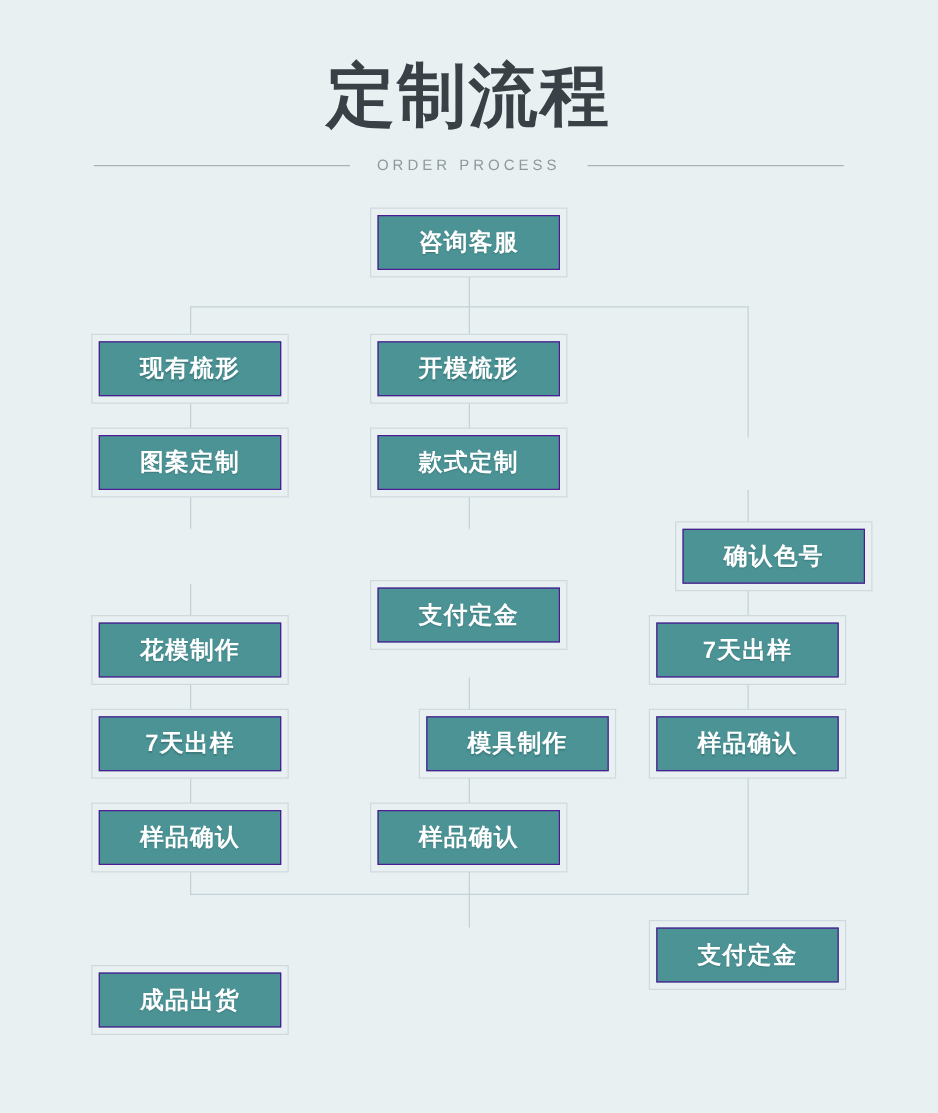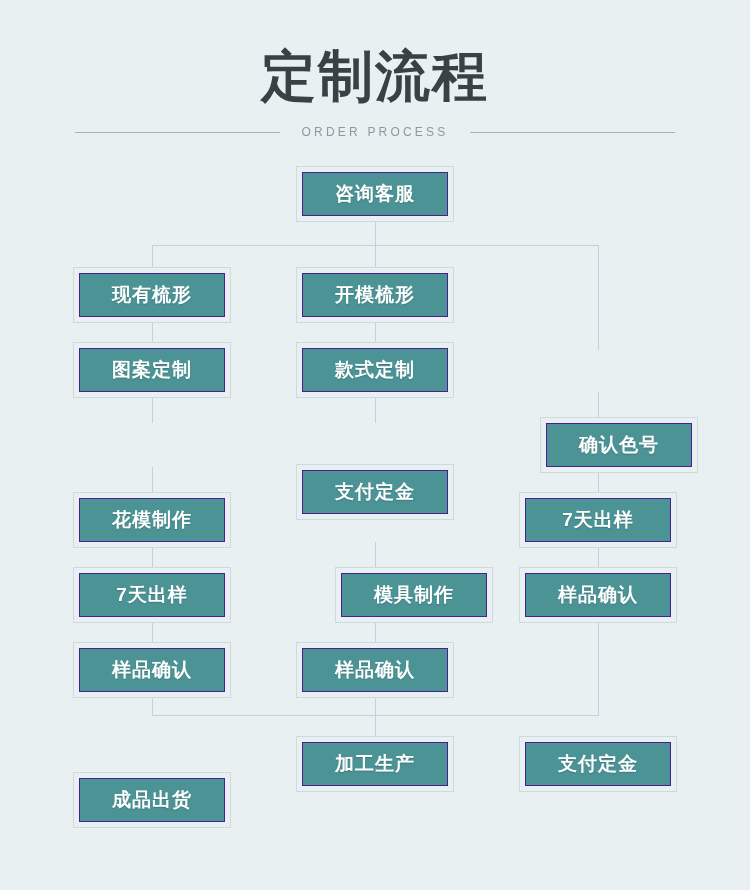--- a/index.html
+++ b/index.html
@@ -165,23 +165,20 @@
   </div>
   <div class="node" style="left:302px; top:470px;">
     <span>支付定金</span>
   </div>
   <div class="node" style="left:300px; top:573px;margin-left:41px;">
     <span>模具制作</span>
   </div>
   <div class="node" style="left:302px; top:648px;">
     <span>样品确认</span>
   </div>
-  <div class="node" style="left:302px; top:742px;">
-    <span>加工生产</span>
-  </div>
 
   <div class="node" style="left:525px; top:423px;margin-left:21px;">
     <span>确认色号</span>
   </div>
   <div class="node" style="left:525px; top:498px;">
     <span>7天出样</span>
   </div>
   <div class="node" style="left:525px; top:573px;">
     <span>样品确认</span>
   </div>

